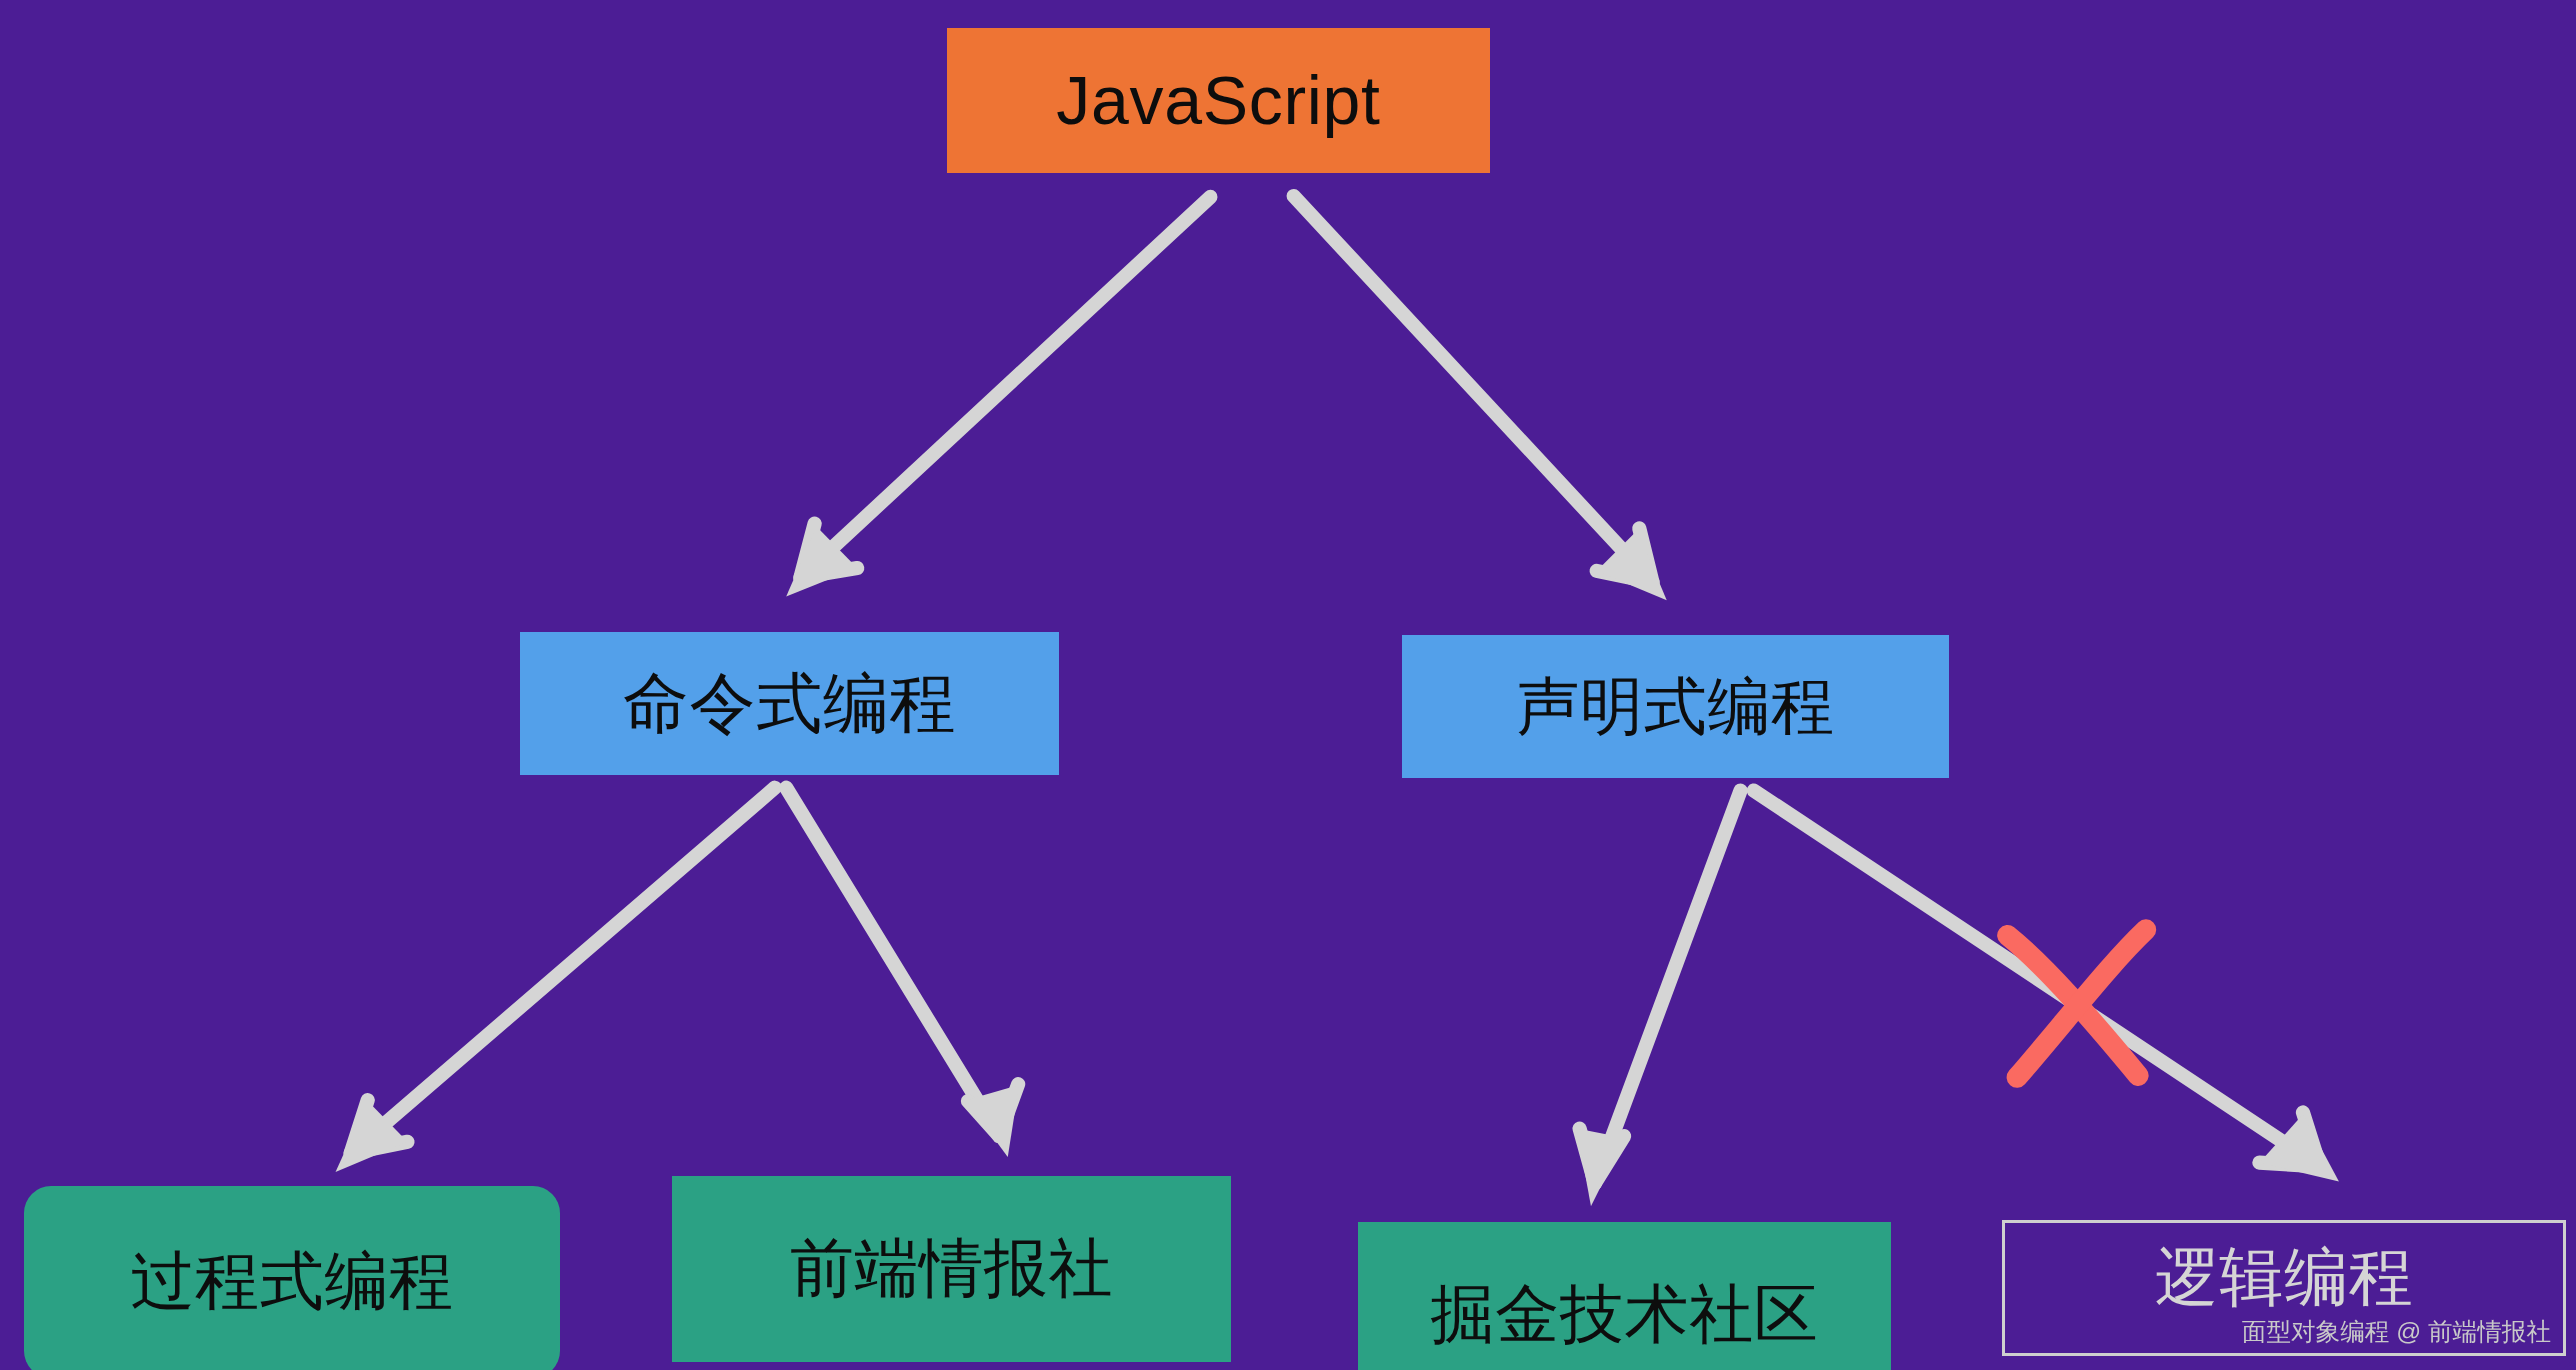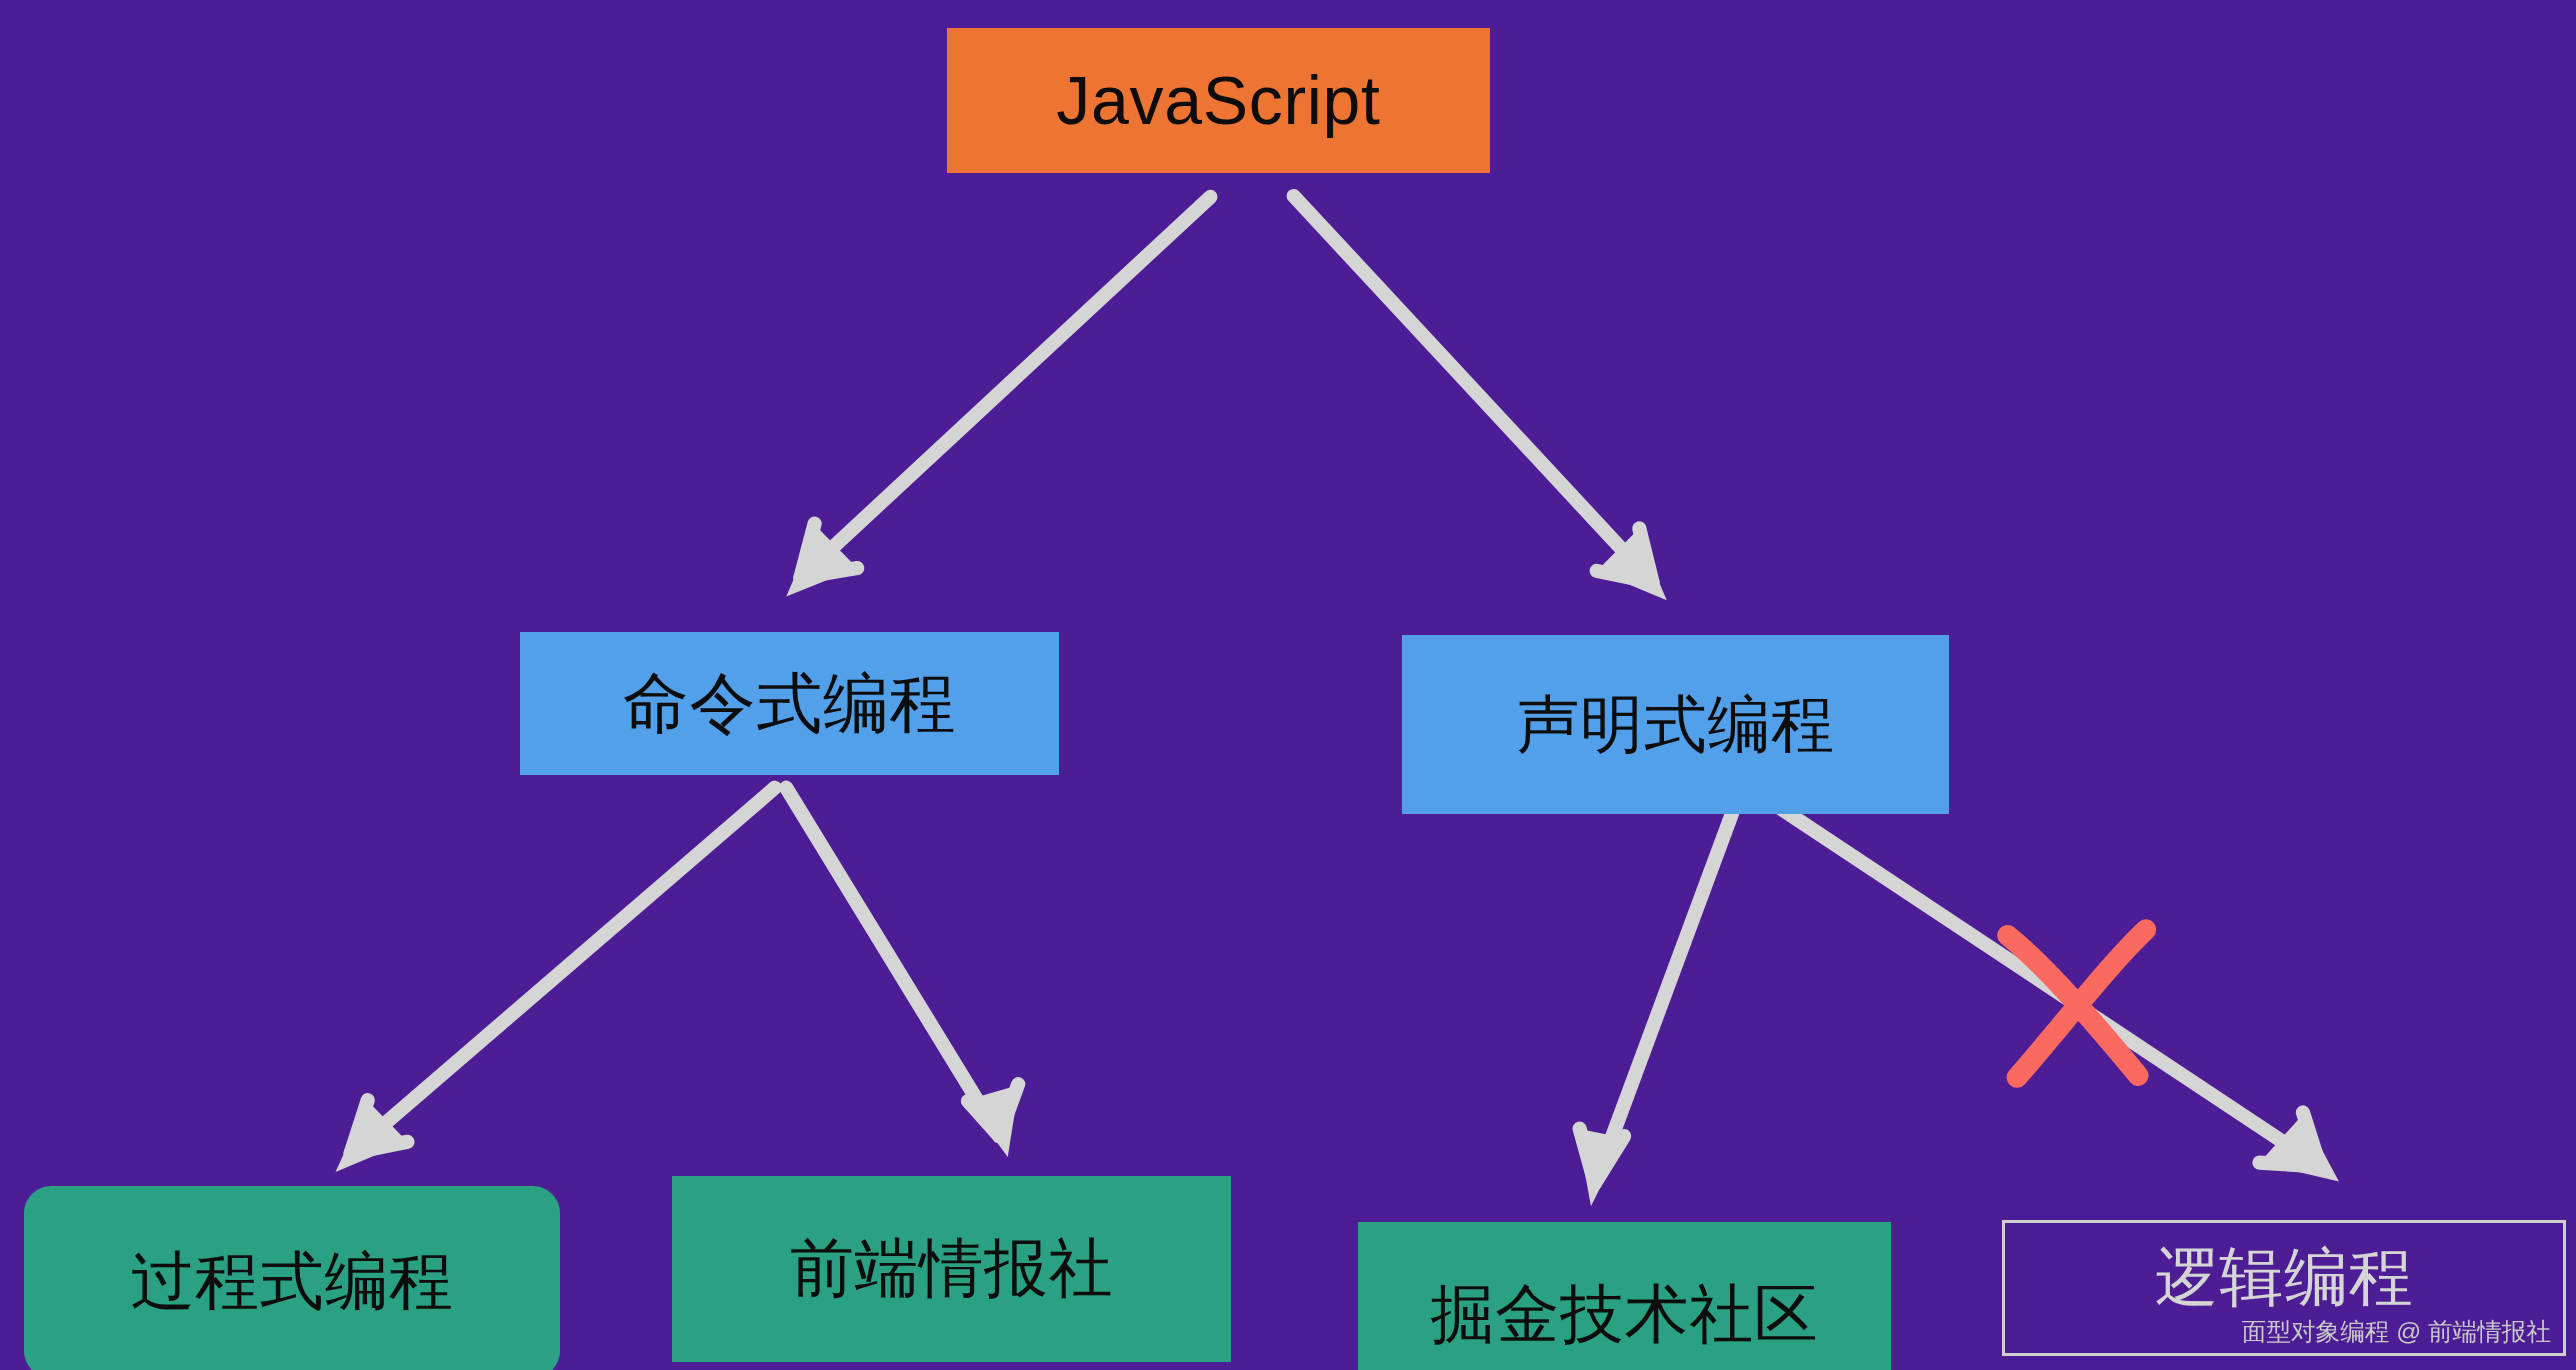--- a/index.html
+++ b/index.html
@@ -51,21 +51,21 @@
     height: 143px;
     background: #53a0ea;
     color: #0d0d0d;
     font-size: 66px;
     font-weight: 400;
   }
   .node-l1b {
     left: 1402px;
     top: 635px;
     width: 547px;
-    height: 179px;
+    height: 143px;
     background: #53a0ea;
     color: #0d0d0d;
     font-size: 63px;
     font-weight: 400;
   }
   .node-l2a {
     left: 24px;
     top: 1186px;
     width: 536px;
     height: 192px;

